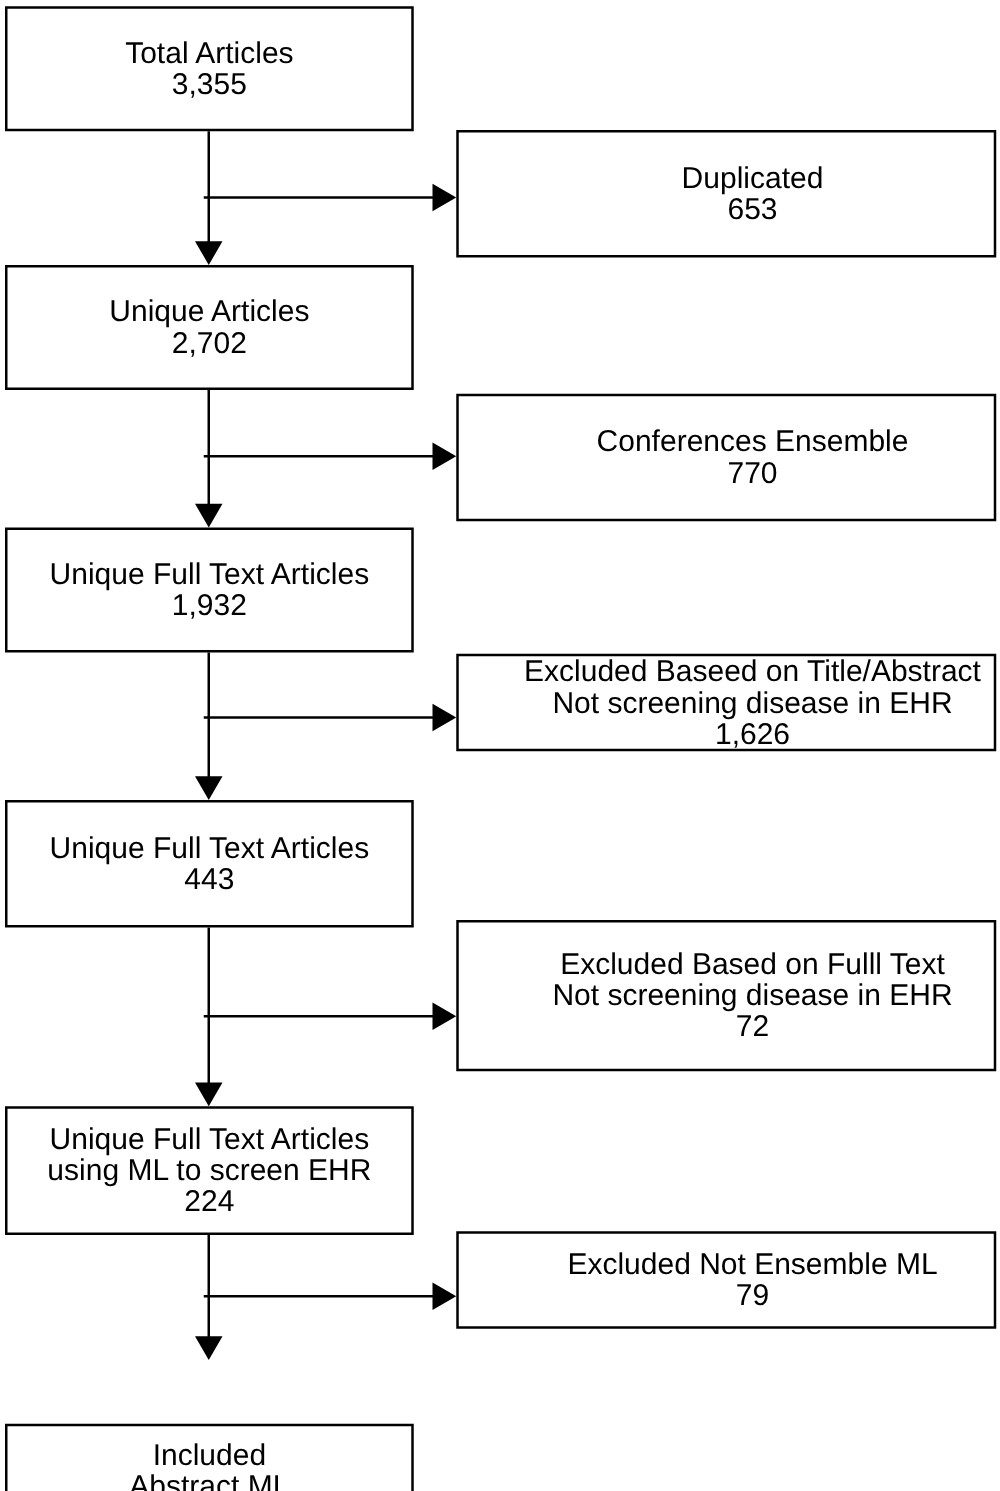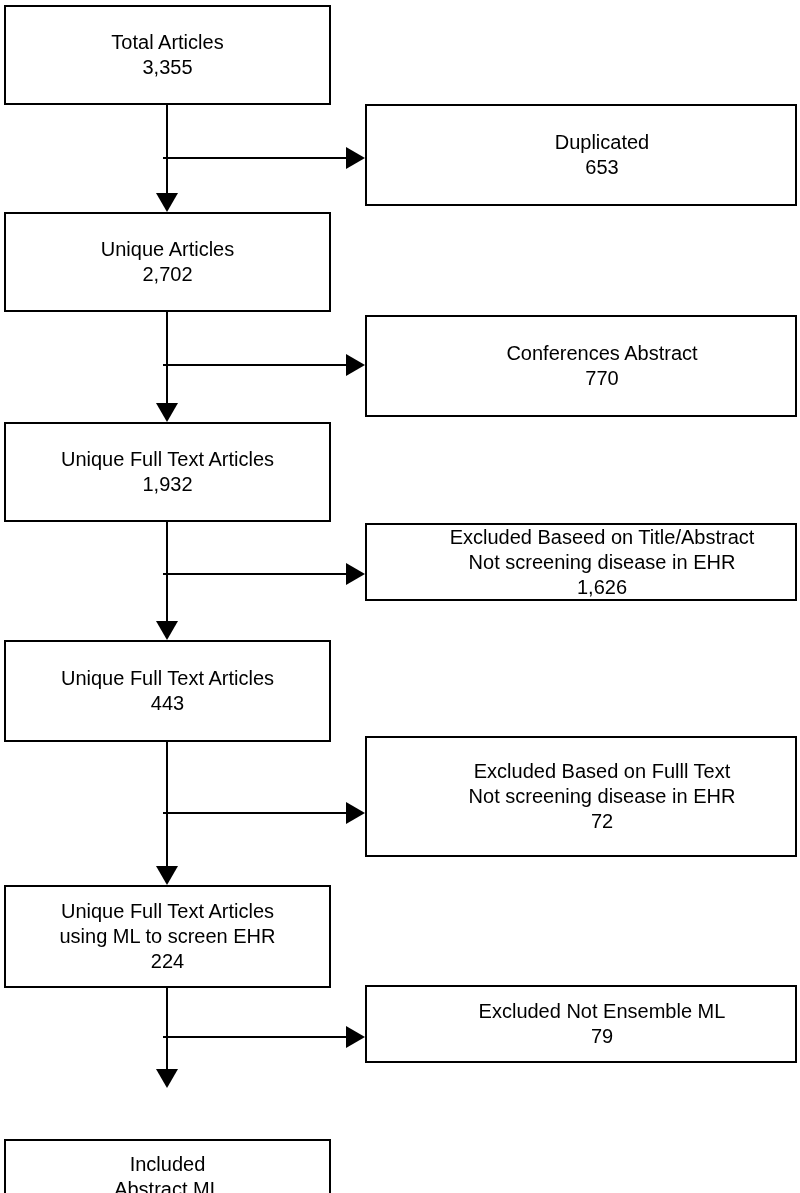--- a/index.html
+++ b/index.html
@@ -19,21 +19,21 @@
   .flow-box {
     position: absolute;
     border: 2px solid #000000;
     background: #ffffff;
     box-sizing: border-box;
     display: flex;
     flex-direction: column;
     justify-content: center;
     align-items: center;
     text-align: center;
-    font-size: 20px;
+    font-size: 24px;
     line-height: 25px;
   }
   .flow-box .line {
     white-space: nowrap;
   }
   
   .col-left  { left: 4px;   width: 327px; }
   
   .col-right { left: 365px; width: 432px; padding-left: 42px; }
 
@@ -105,21 +105,21 @@
     <div class="line">Abstract ML</div>
     <div class="line">145</div>
   </div>
 
   <div class="flow-box col-right" style="top:104px; height:102px">
     <div class="line">Duplicated</div>
     <div class="line">653</div>
   </div>
 
   <div class="flow-box col-right" style="top:315px; height:102px">
-    <div class="line">Conferences Abstract</div>
+    <div class="line">Conferences Ensemble</div>
     <div class="line">770</div>
   </div>
 
   <div class="flow-box col-right" style="top:523px; height:78px">
     <div class="line">Excluded Baseed on Title/Abstract</div>
     <div class="line">Not screening disease in EHR</div>
     <div class="line">1,626</div>
   </div>
 
   <div class="flow-box col-right" style="top:736px; height:121px">

